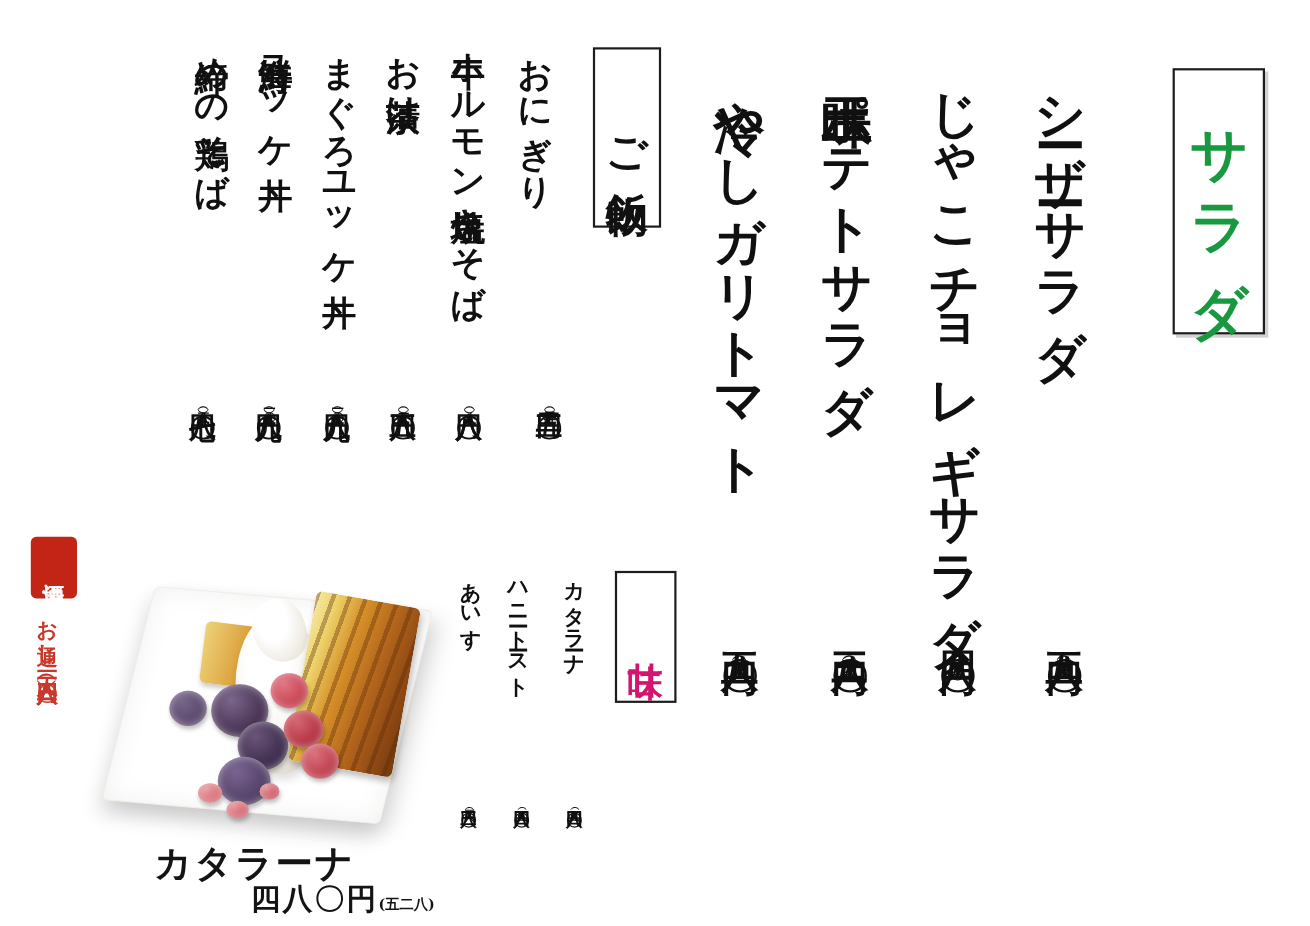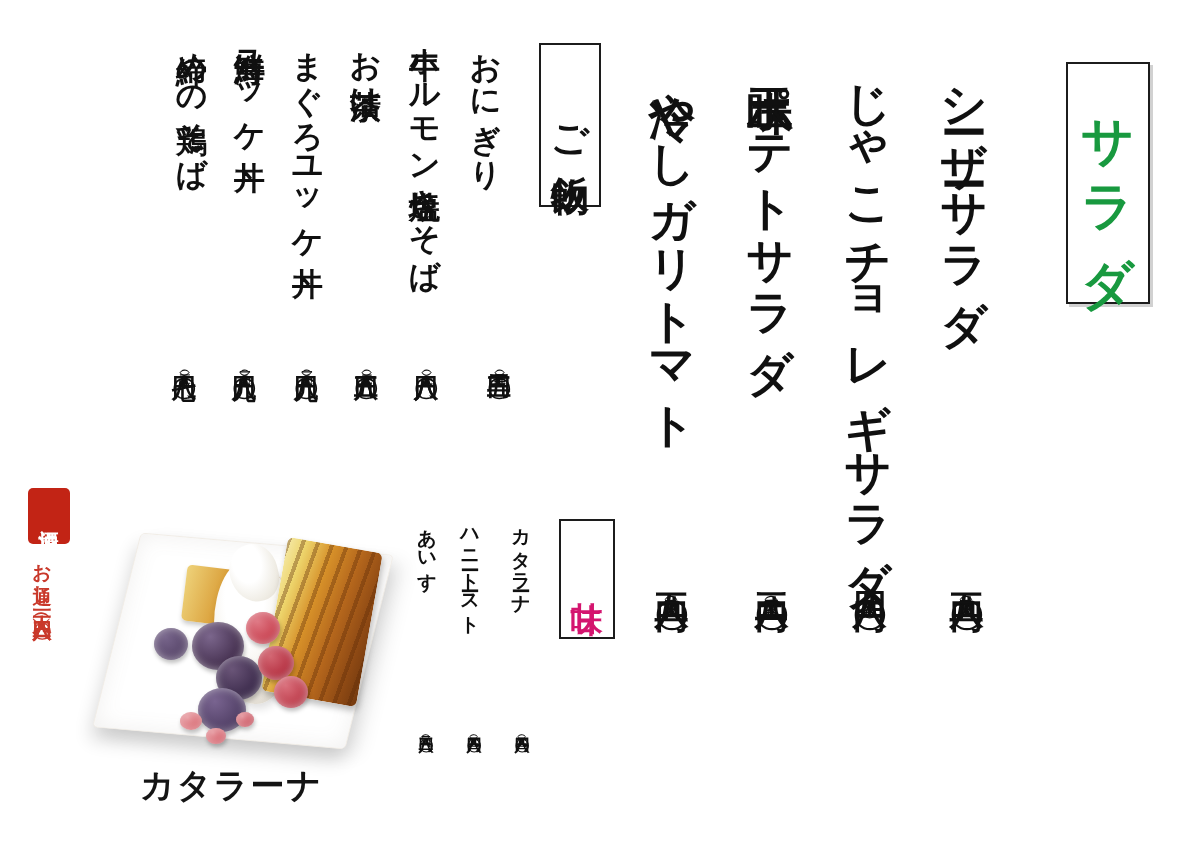--- a/index.html
+++ b/index.html
@@ -205,14 +205,17 @@
     <div class="berry bb4"></div>
     <div class="berry rb1"></div>
     <div class="berry rb2"></div>
     <div class="berry rb3"></div>
     <div class="berry rb4"></div>
     <div class="berry rb5"></div>
     <div class="berry rb6"></div>
   </div>
 
   <div class="cap-name">カタラーナ</div>
+  <div class="cap-price">
+    <span>四八〇円</span><span class="cap-tax">(五二八)</span>
+  </div>
 
 </div>
 
 </body></html>

